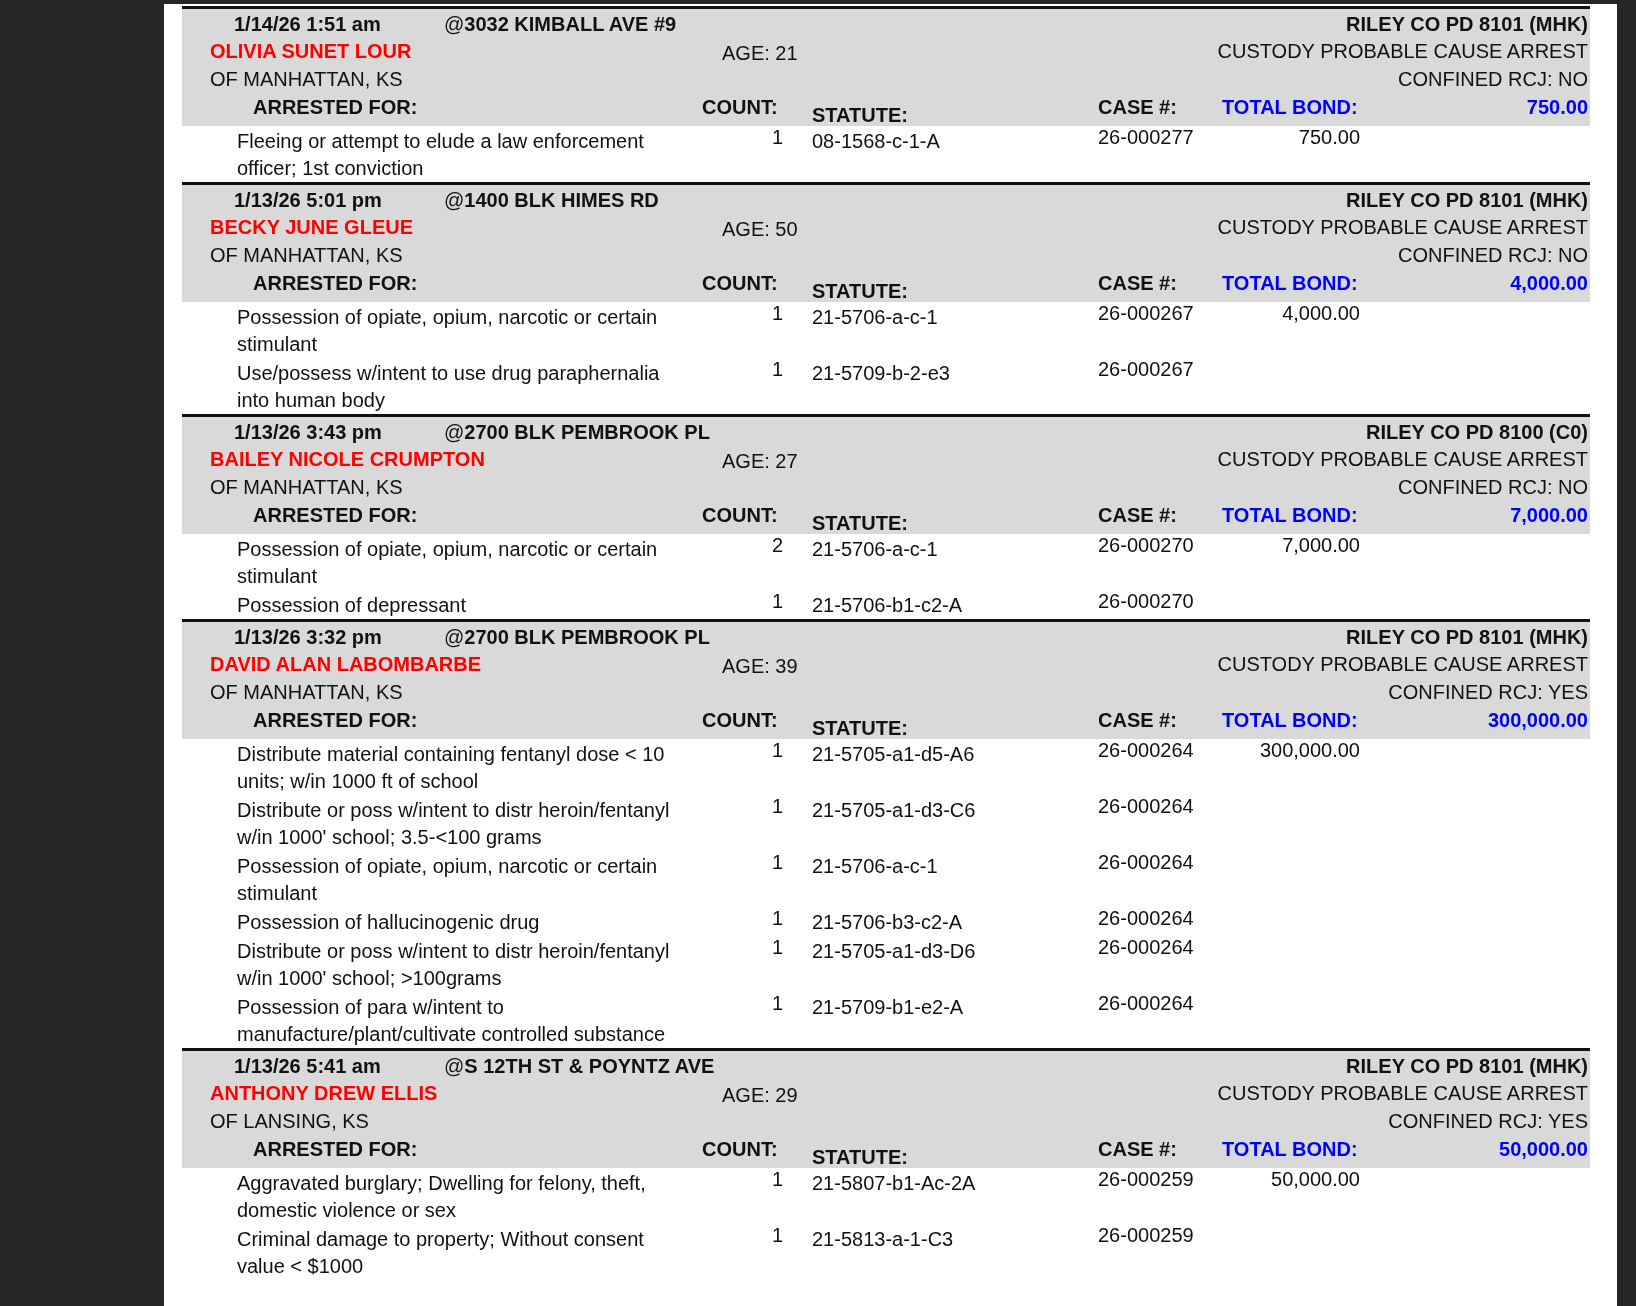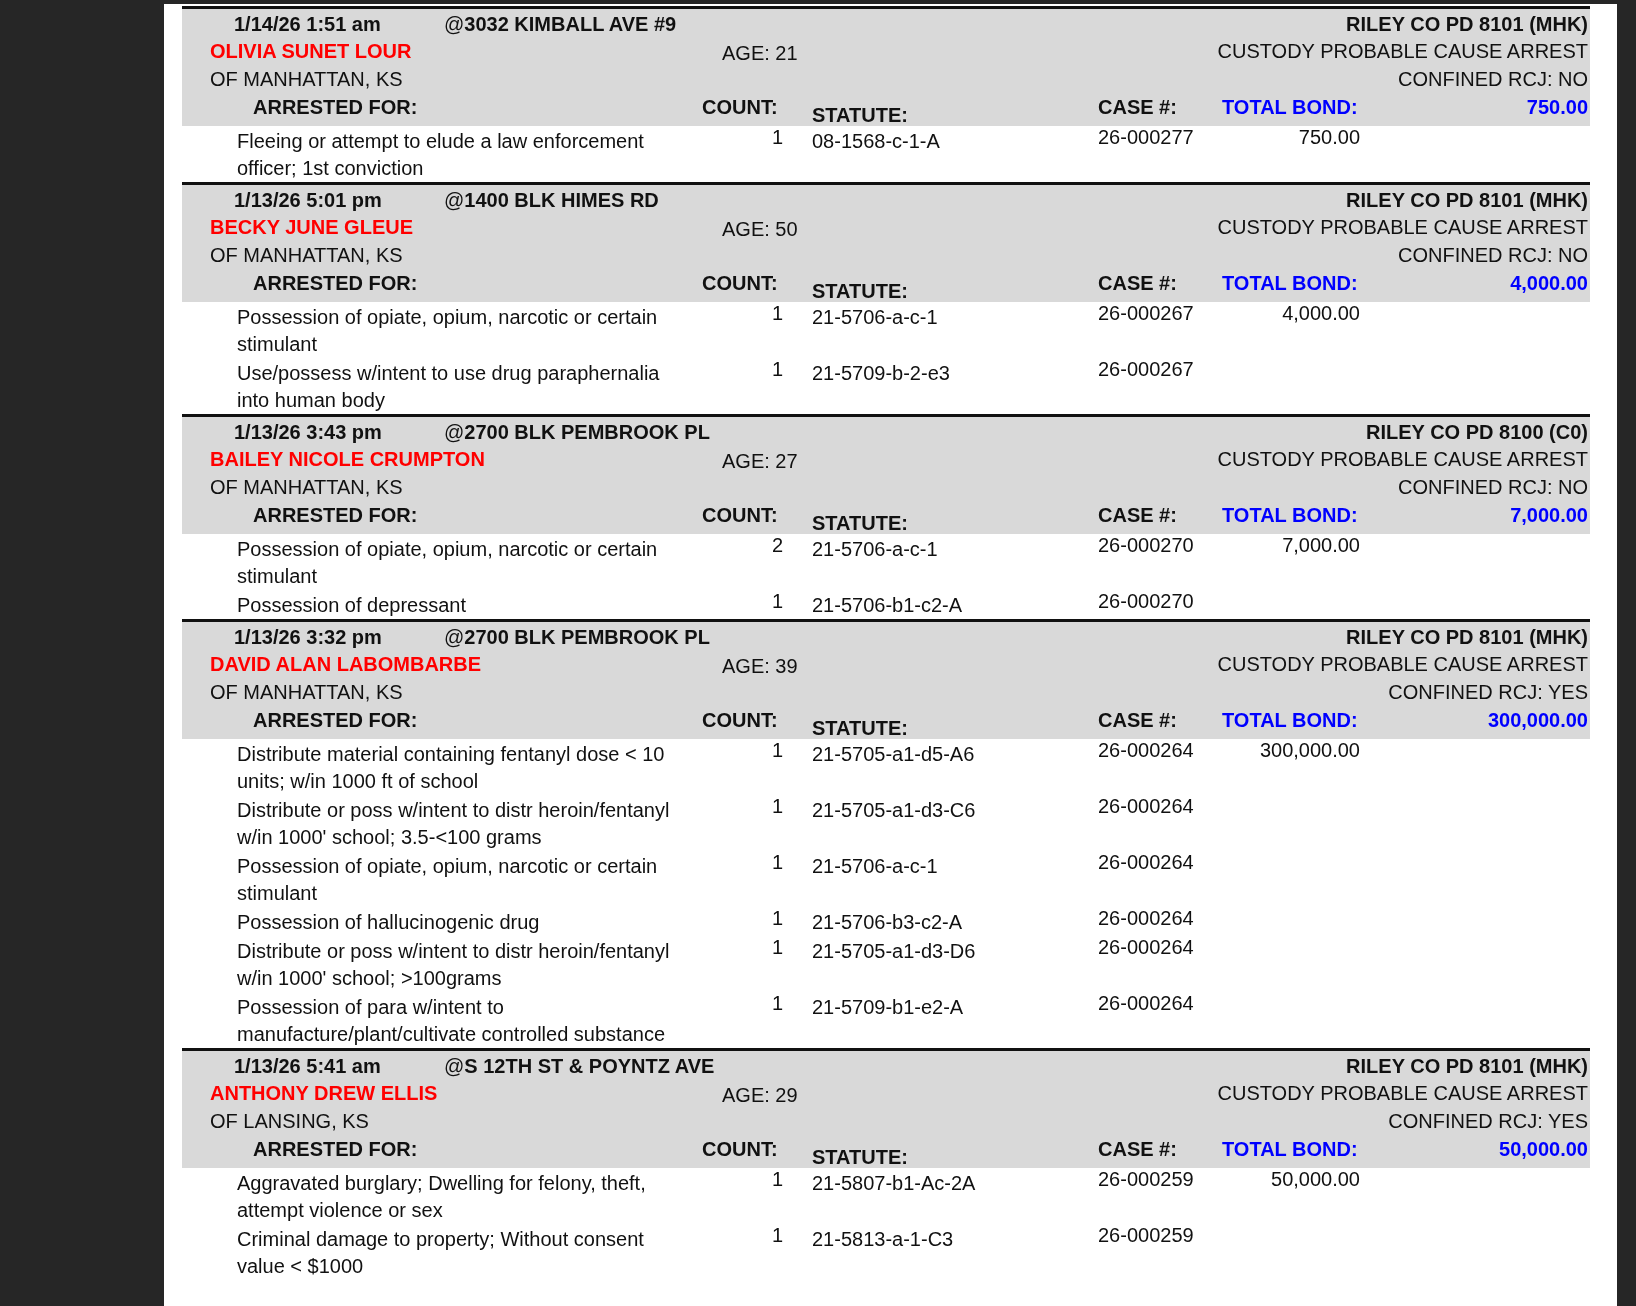--- a/index.html
+++ b/index.html
@@ -221,21 +221,21 @@
       <span class="abs confined">CONFINED RCJ: YES</span>
       <span class="abs h-arrested">ARRESTED FOR:</span>
       <span class="abs h-count">COUNT:</span>
       <span class="abs h-statute">STATUTE:</span>
       <span class="abs h-case">CASE #:</span>
       <span class="abs h-bond">TOTAL BOND:</span>
       <span class="abs total-bond">50,000.00</span>
     </div>
     <div class="charges">
           <div class="charge">
-    <div class="desc">Aggravated burglary; Dwelling for felony, theft, attempt violence or sex</div>
+    <div class="desc">Aggravated burglary; Dwelling for felony, theft, domestic violence or sex</div>
     <span class="cnt">1</span>
     <span class="stat">21-5807-b1-Ac-2A</span>
     <span class="case">26-000259</span>
     <span class="bond">50,000.00</span>
   </div>
           <div class="charge">
     <div class="desc">Criminal damage to property; Without consent value &lt; $1000</div>
     <span class="cnt">1</span>
     <span class="stat">21-5813-a-1-C3</span>
     <span class="case">26-000259</span>

